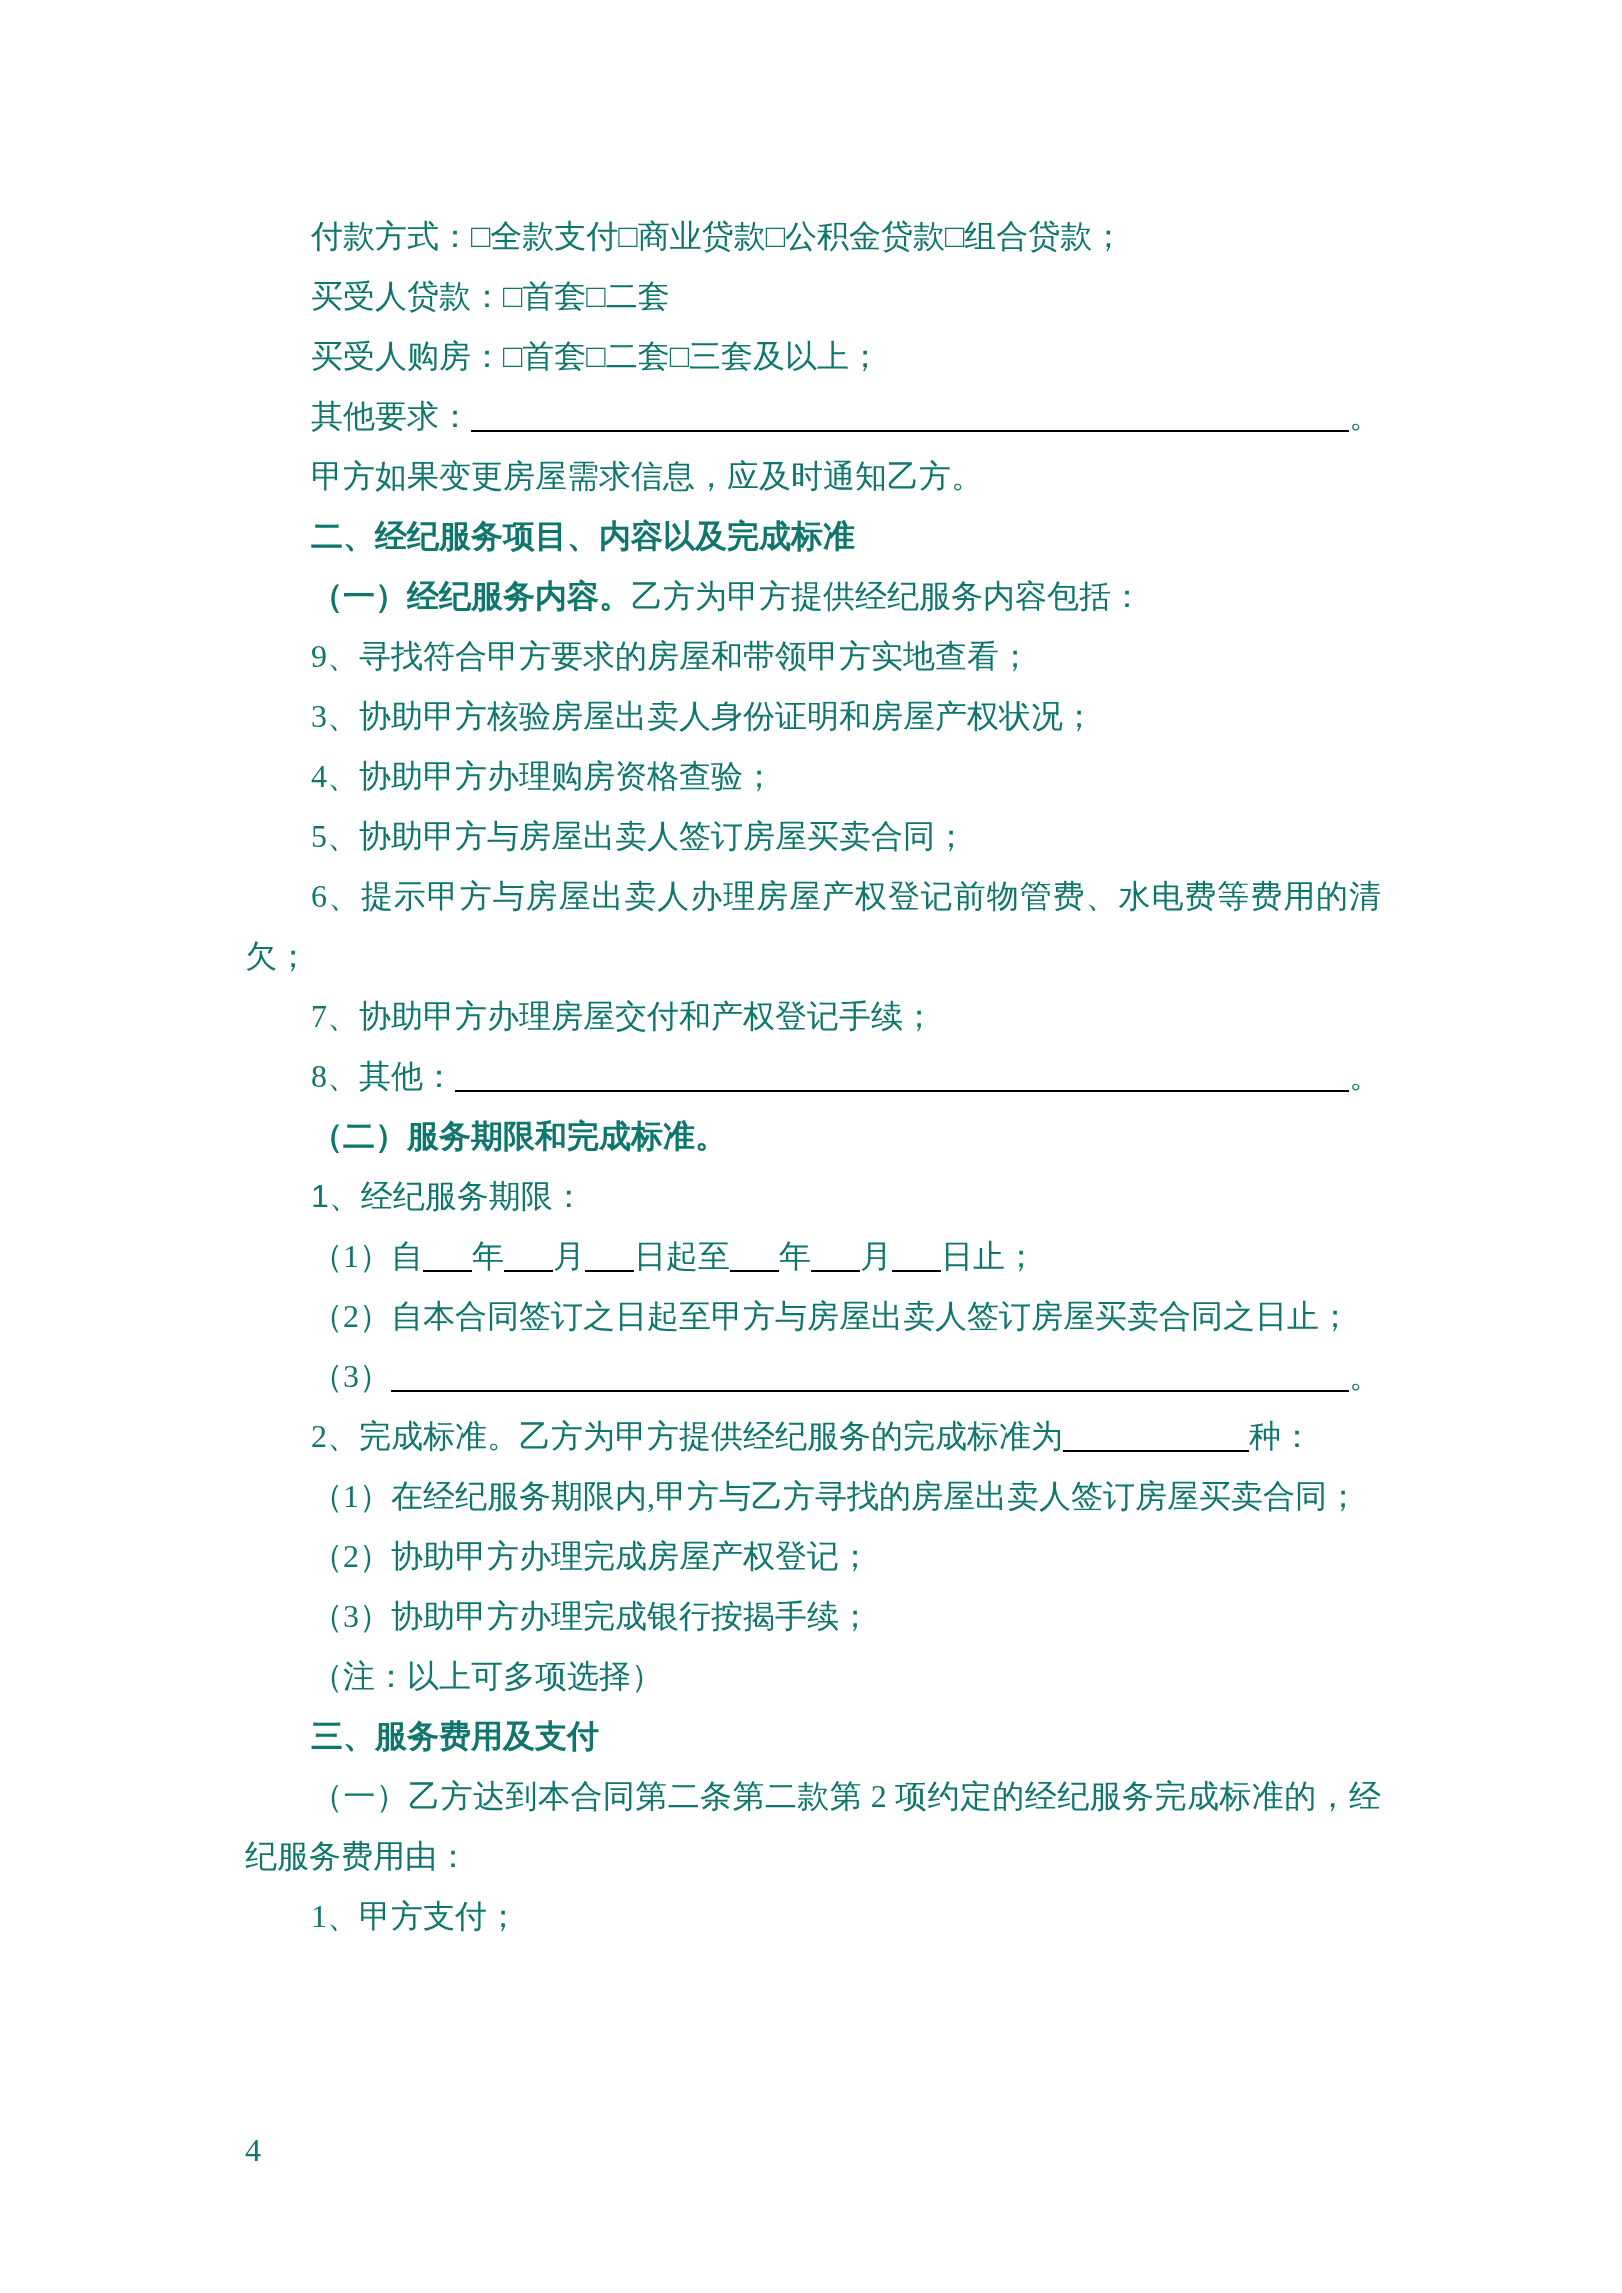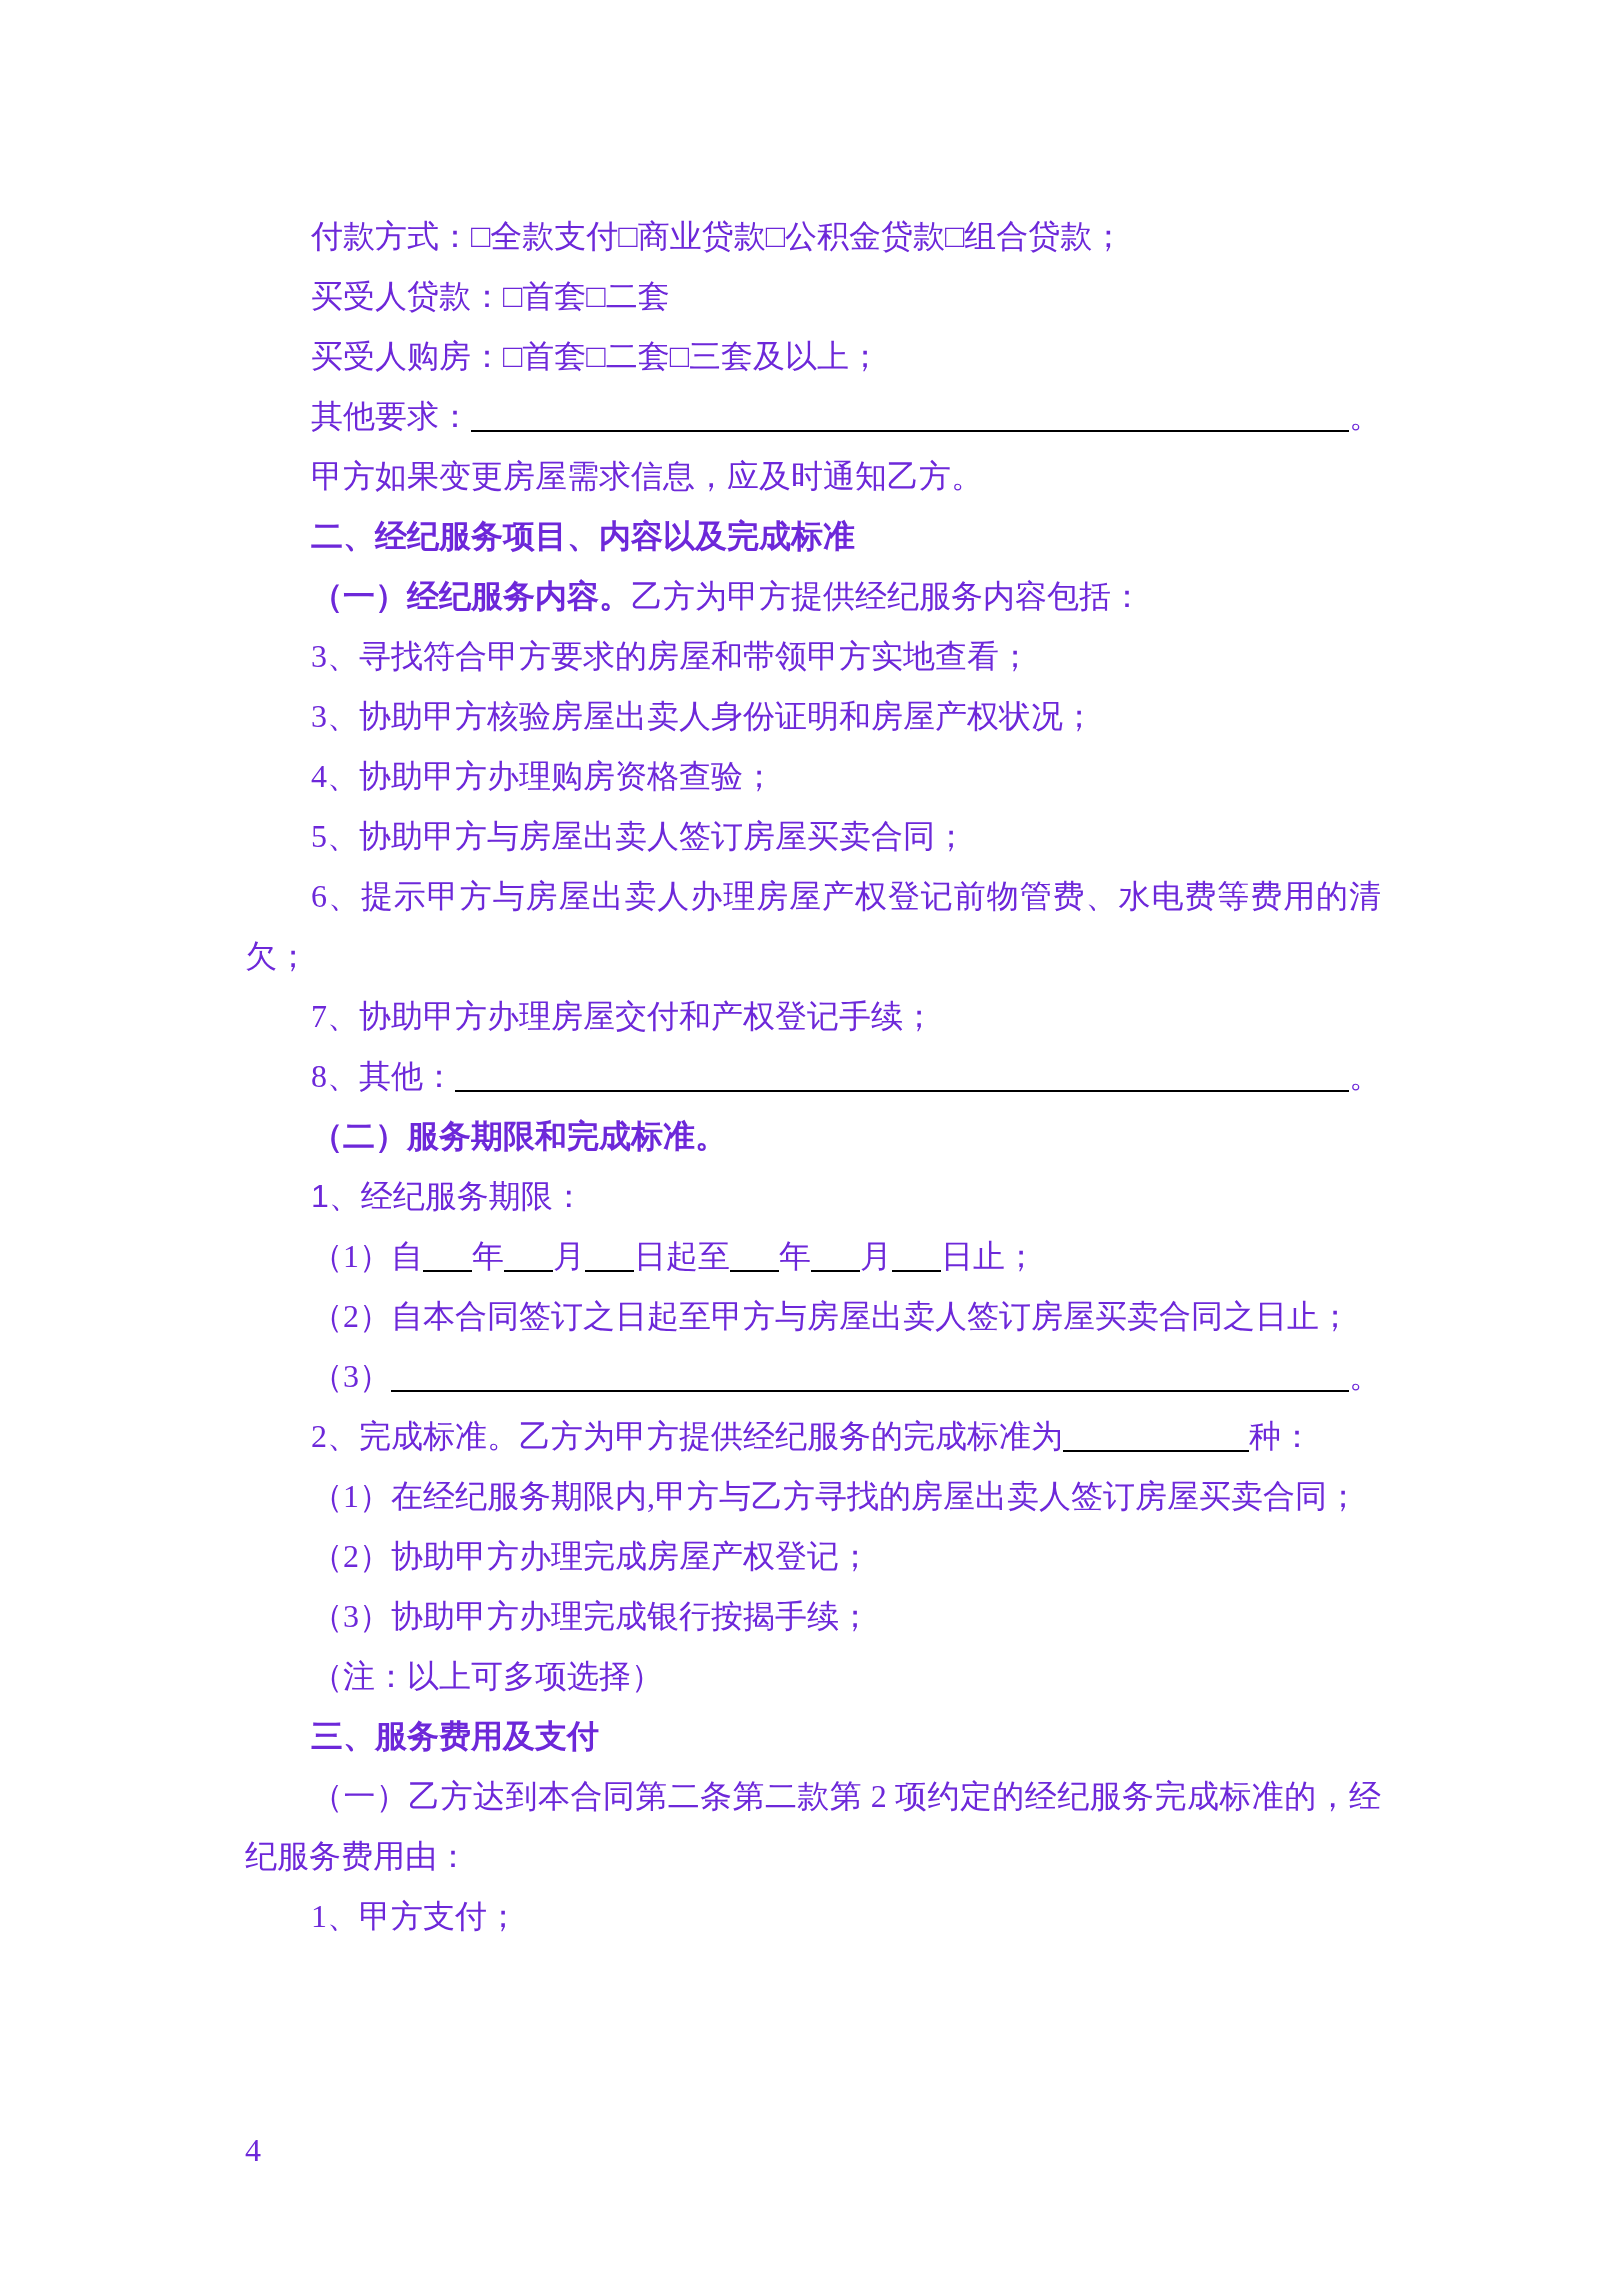--- a/index.html
+++ b/index.html
@@ -1,20 +1,20 @@
 <!DOCTYPE html>
 <html lang="zh" style="font-size:14.5px"><head>
 <meta charset="utf-8">
 <style>
   html,body{margin:0;padding:0;background:#ffffff;}
   .page{
     position:relative;
     width:1623px;height:2294px;
     background:#ffffff;
-    color:#6d28d9;
+    color:#0f766e;
     font-family:"Liberation Serif","DejaVu Serif",serif;
     overflow:hidden;
   }
   .content{
     position:absolute;
     left:245px;top:206px;
     width:1136px;
     font-size:32px;
     line-height:60px;
   }
@@ -89,21 +89,21 @@
       <div class="blankfill"></div>
       <span class="lbl">。</span>
     </div>
 
     <div class="ln">甲方如果变更房屋需求信息，应及时通知乙方。</div>
 
     <div class="ln hd">二、经纪服务项目、内容以及完成标准</div>
 
     <div class="ln"><span class="hd">（一）经纪服务内容。</span><span>乙方为甲方提供经纪服务内容包括：</span></div>
 
-    <div class="ln">3、寻找符合甲方要求的房屋和带领甲方实地查看；</div>
+    <div class="ln">9、寻找符合甲方要求的房屋和带领甲方实地查看；</div>
     <div class="ln">3、协助甲方核验房屋出卖人身份证明和房屋产权状况；</div>
     <div class="ln">4、协助甲方办理购房资格查验；</div>
     <div class="ln">5、协助甲方与房屋出卖人签订房屋买卖合同；</div>
 
     <div class="jl">6、提示甲方与房屋出卖人办理房屋产权登记前物管费、水电费等费用的清</div>
     <div class="ln noind">欠；</div>
 
     <div class="ln">7、协助甲方办理房屋交付和产权登记手续；</div>
 
     <div class="flexline">

